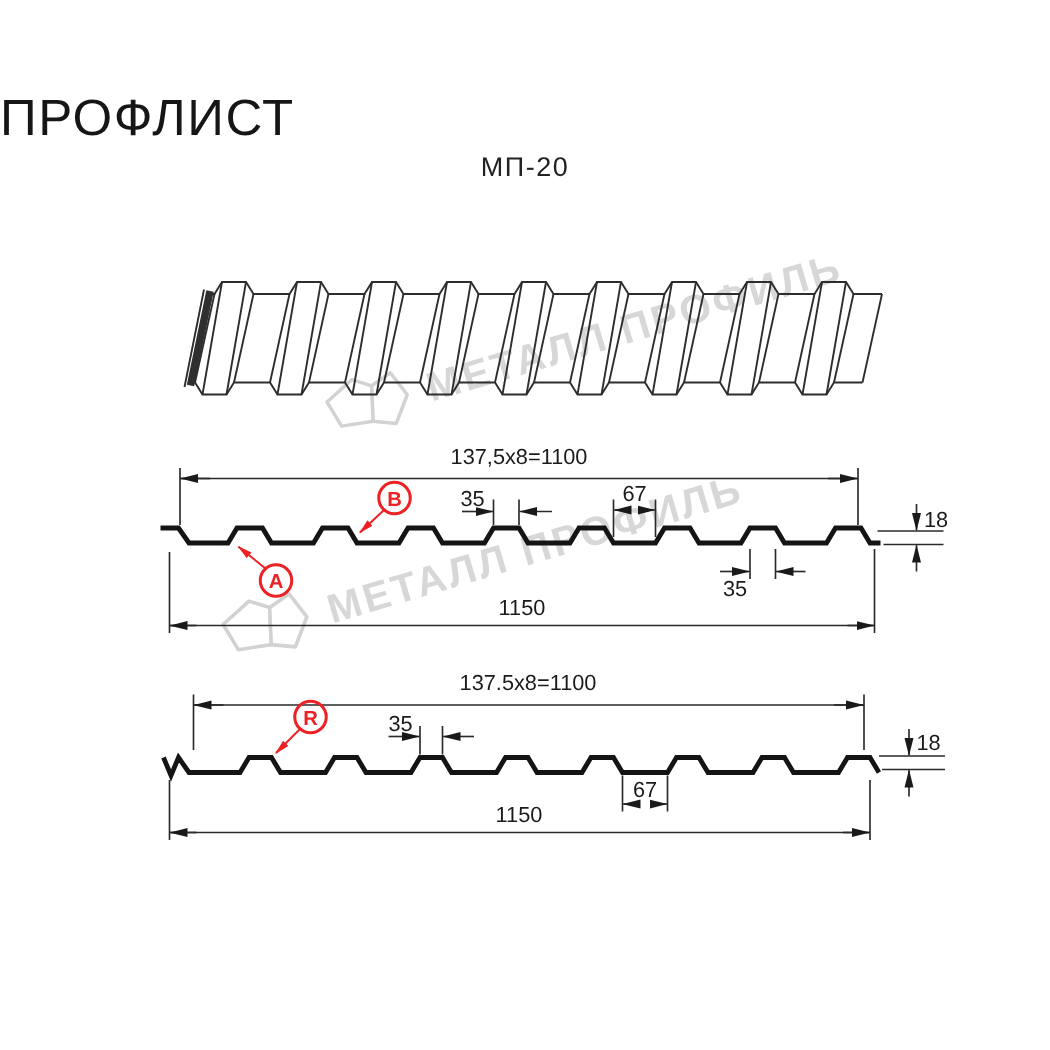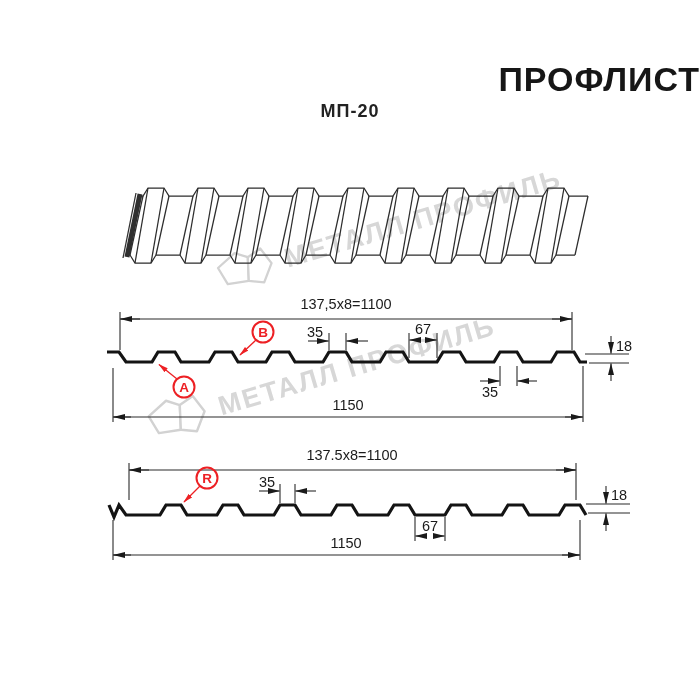--- a/index.html
+++ b/index.html
@@ -1,21 +1,21 @@
 <!DOCTYPE html>
 <html><head>
 <meta charset="utf-8">
 <style>
   html,body{margin:0;padding:0;background:#fff;}
   .page{position:relative;width:700px;height:700px;background:#fff;overflow:hidden;
         font-family:"Liberation Sans","DejaVu Sans",sans-serif;}
-  .title{position:absolute;top:60px;left:0;width:100%;text-align:right;
-         font-size:34px;font-weight:700;letter-spacing:1px;color:#161616;z-index:3;}
+  .title{position:absolute;top:60px;left:0;width:100%;text-align:left;
+         font-size:34px;font-weight:400;letter-spacing:1px;color:#161616;z-index:3;}
   .model{position:absolute;top:101px;left:0;width:100%;text-align:center;
-         font-size:18px;font-weight:700;letter-spacing:1px;color:#222;z-index:3;}
+         font-size:18px;font-weight:400;letter-spacing:1px;color:#222;z-index:3;}
   .footer-note{position:absolute;top:615px;left:0;width:100%;text-align:center;
          font-size:16px;font-weight:600;letter-spacing:.8px;color:#313131;z-index:3;}
   .wm{position:absolute;display:flex;align-items:center;gap:12px;z-index:1;
       transform:rotate(-16.5deg);transform-origin:0 50%;}
   .wm-text{font-size:27px;font-weight:800;letter-spacing:2px;color:#d7d7d7;white-space:nowrap;}
   .wm svg{display:block;}
   .wm .lg-back{fill:none;stroke:#d2d2d2;stroke-width:2.4;stroke-linejoin:round;}
   .wm .lg-front{fill:#fff;stroke:#d2d2d2;stroke-width:2.4;stroke-linejoin:round;}
   svg.main{position:absolute;left:0;top:0;z-index:2;}
   .thick{stroke:#141414;stroke-width:3.2;fill:none;stroke-linejoin:miter;}

